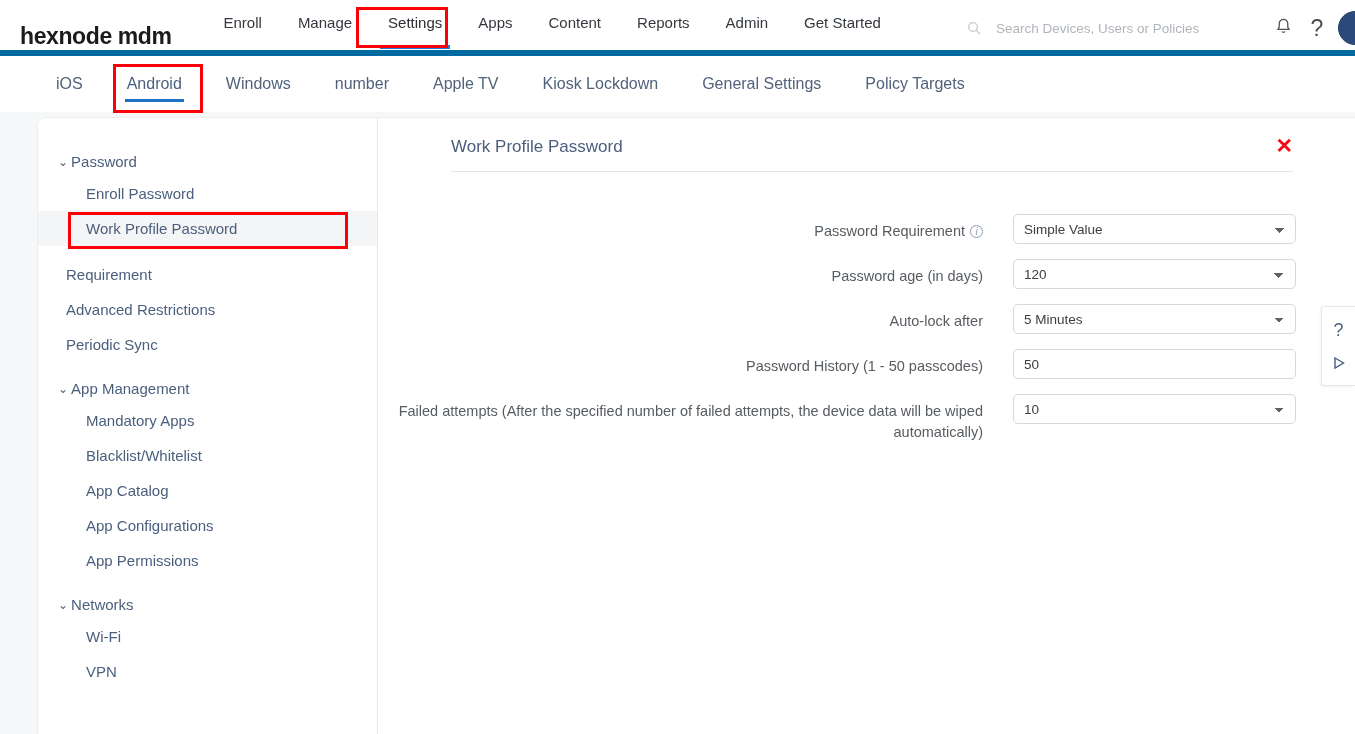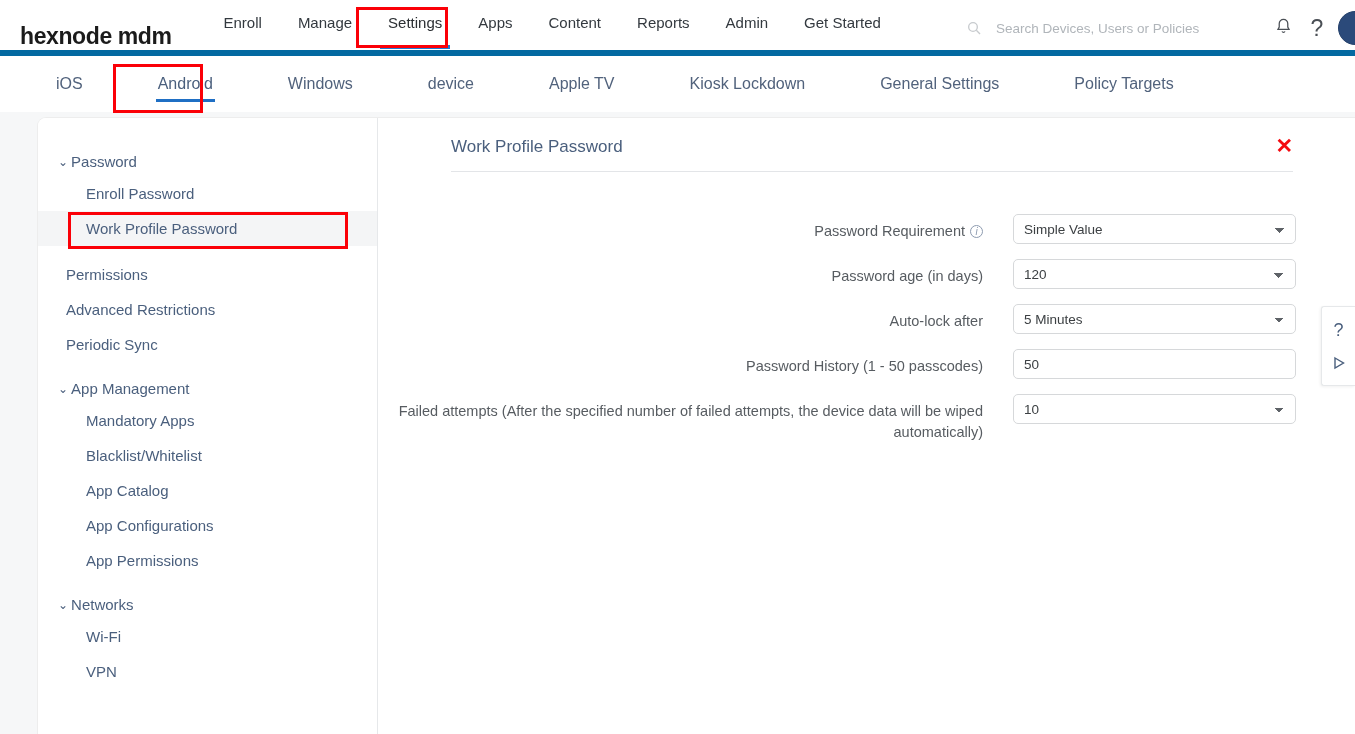--- a/index.html
+++ b/index.html
@@ -108,21 +108,20 @@
   }
 
   
   .subtabs {
     position: absolute;
     top: 56px; left: 0;
     width: 1355px; height: 56px;
     background: #ffffff;
     display: flex; align-items: center;
     padding-left: 38px;
-    gap: 31px;
   }
   .subtab {
     position: relative;
     height: 56px;
     display: flex; align-items: center;
     padding: 0 22px;
     font-size: 16px;
     color: #51627c;
     cursor: pointer;
     white-space: nowrap;
@@ -347,21 +346,21 @@
     <div class="avatar"></div>
   </div>
 </div>
 
 <div class="redbox" id="redbox-policies"></div>
 
 <div class="subtabs">
   <div class="subtab">iOS</div>
   <div class="subtab active">Android</div>
   <div class="subtab">Windows</div>
-  <div class="subtab">device</div>
+  <div class="subtab">number</div>
   <div class="subtab">Apple TV</div>
   <div class="subtab">Kiosk Lockdown</div>
   <div class="subtab">General Settings</div>
   <div class="subtab">Policy Targets</div>
 </div>
 
 <div class="redbox" id="redbox-android"></div>
 
 <div class="page-bg"></div>
 
@@ -376,21 +375,21 @@
     <div class="nav-item">
       <span>Enroll Password</span>
     </div>
     <div class="nav-item selected">
       <span>Work Profile Password</span>
     </div>
 
     <div class="nav-spacer-sm"></div>
 
     <div class="nav-item top-level">
-      <span>Permissions</span>
+      <span>Requirement</span>
     </div>
     <div class="nav-item top-level">
       <span>Advanced Restrictions</span>
     </div>
     <div class="nav-item top-level">
       <span>Periodic Sync</span>
     </div>
 
     <div class="nav-spacer-sm"></div>
 

